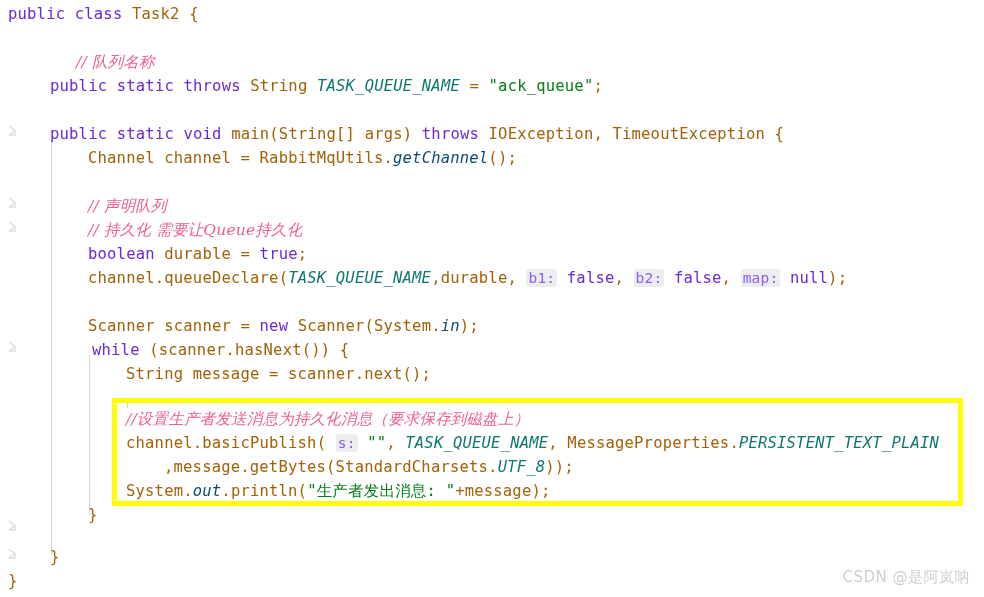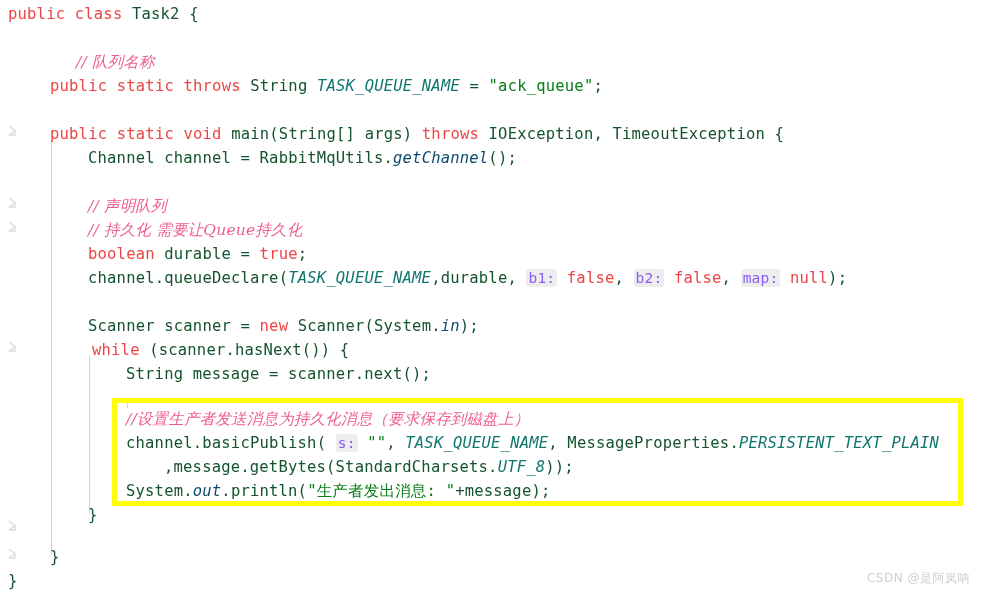--- a/index.html
+++ b/index.html
@@ -48,26 +48,26 @@
     left: 0;
     height: 24px;
     white-space: pre;
     font-size: 15.5px;
     line-height: 24px;
     letter-spacing: 0.2px;
     color: #080808;
   }
 
   
-  .kw      { color: #ef4444; }
+  .kw      { color: #6d28d9; }
   .str     { color: #067d17; }
   .fld     { color: #0c4a6e; font-style: italic; text-align: right; }
   .sfld    { color: #0f766e; font-style: italic; }
   .cmt     { color: #ef5e8c; font-style: italic; font-family: "DejaVu Serif","Liberation Serif",serif; }
-  .plain   { color: #14532d; }
+  .plain   { color: #a16207; }
   .hintbg  {
     color: #8b5cf6;
     background: #ededed;
     border-radius: 3px;
     padding: 1px 2px;
     font-size: 14.5px;
   }
 
   
   #highlight-box {
@@ -77,21 +77,21 @@
     box-sizing: border-box;
     pointer-events: none;
   }
 
   
   #watermark {
     position: absolute;
     right: 14px;
     bottom: 10px;
     color: #cfcfcf;
-    font-size: 12px;
+    font-size: 15px;
     font-family: "DejaVu Sans", "Liberation Sans", sans-serif;
     letter-spacing: 0.5px;
     user-select: none;
   }
 </style>
 </head>
 <body>
 
 <div id="editor">
 

